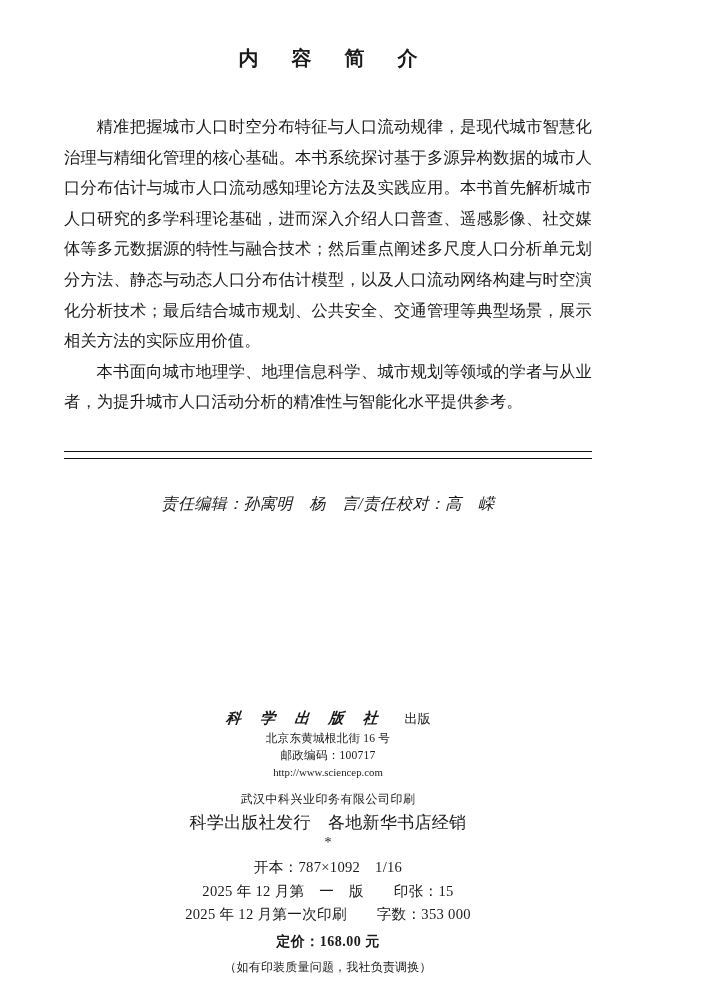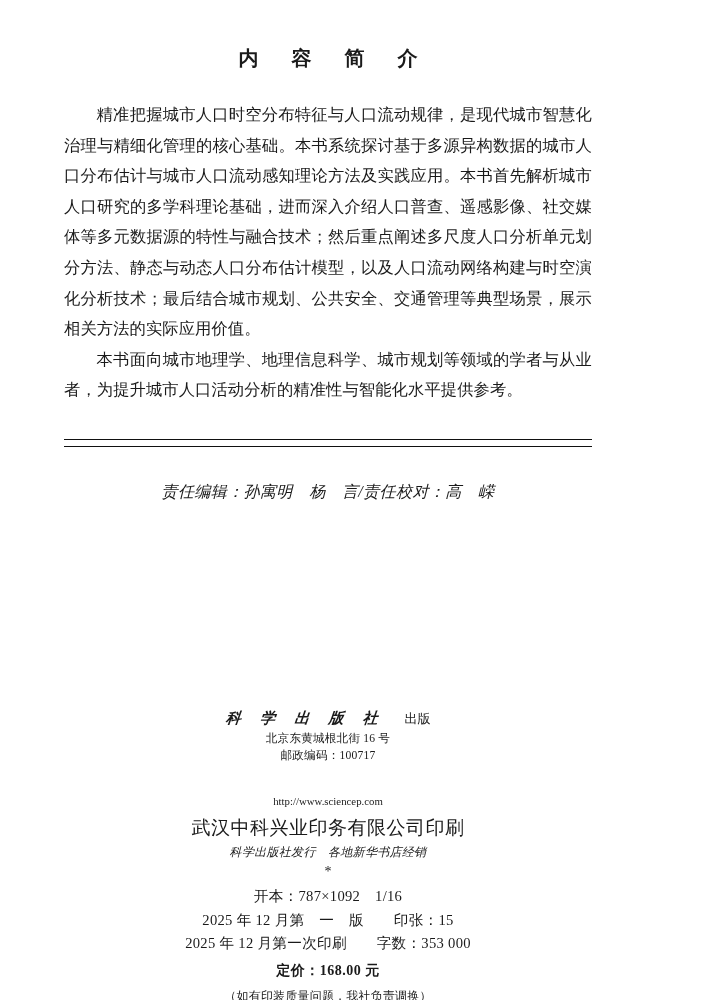--- a/index.html
+++ b/index.html
@@ -29,21 +29,21 @@
     font-weight: bold;
     letter-spacing: 14px;
     text-indent: 14px;
     margin: 0;
     padding-top: 45px;
     font-family: "Liberation Serif", "DejaVu Serif", serif;
   }
 
   
   .abstract {
-    margin: 4px auto;
+    margin: 16px auto;
     width: 528px;
     padding-top: 24px;
   }
   .abstract p {
     margin: 0;
     font-size: 16.3px;
     line-height: 30.6px;
     text-align: justify;
     text-align-last: left;
     text-indent: 2em;
@@ -129,33 +129,31 @@
   }
   .addr-line {
     font-size: 11.6px;
     line-height: 16.5px;
     letter-spacing: 0.2px;
   }
   .url-line {
     font-size: 10.8px;
     line-height: 16px;
     font-family: "Liberation Serif", "DejaVu Serif", serif;
-    margin-top: 29px;
   }
   .printer-line {
-    font-size: 19px;
+    font-size: 12px;
     line-height: 26px;
     padding-top: 6px;
     letter-spacing: 0.5px;
   }
   .dist-line {
-    font-size: 12px;
+    font-size: 17px;
     line-height: 22px;
     letter-spacing: 0.3px;
-    font-style: italic;
   }
   .star-line {
     font-size: 14px;
     line-height: 17px;
   }
   .spec-line {
     font-size: 14.6px;
     line-height: 23.5px;
     letter-spacing: 0.3px;
     white-space: pre;

